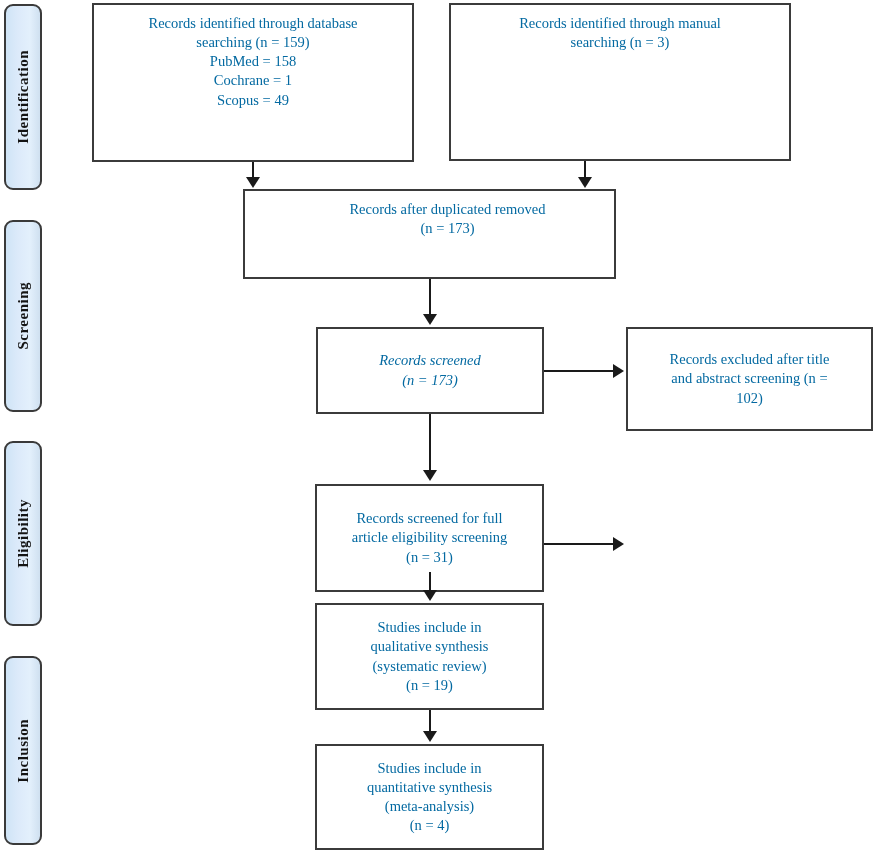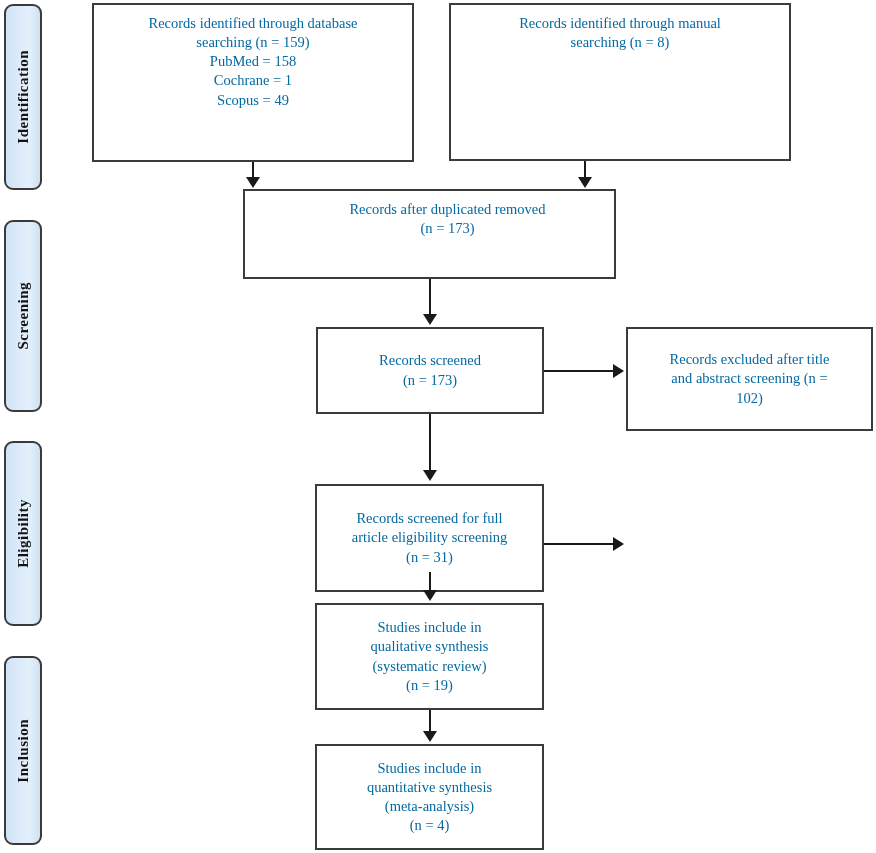--- a/index.html
+++ b/index.html
@@ -114,38 +114,38 @@
   <div class="node align-top" style="left:92px; top:3px; width:322px; height:159px;">
     <div class="node-text">Records identified through database
 searching (n = 159)
 PubMed = 158
 Cochrane = 1
 Scopus = 49</div>
   </div>
 
   <div class="node align-top" style="left:449px; top:3px; width:342px; height:158px;">
     <div class="node-text">Records identified through manual
-searching (n = 8)</div>
+searching (n = 3)</div>
   </div>
 
   <div class="vline" style="left:252px; top:162px; height:16px;"></div>
   <div class="arrow-down" style="left:246px; top:177px;"></div>
 
   <div class="vline" style="left:584px; top:161px; height:17px;"></div>
   <div class="arrow-down" style="left:578px; top:177px;"></div>
 
   <div class="node align-top" style="left:243px; top:189px; width:373px; height:90px;padding-left:36px;">
     <div class="node-text">Records after duplicated removed
 (n = 173)</div>
   </div>
 
   <div class="vline" style="left:429px; top:279px; height:36px;"></div>
   <div class="arrow-down" style="left:423px; top:314px;"></div>
 
-  <div class="node align-mid" style="left:316px; top:327px; width:228px; height:87px;">
+  <div class="node align-mid" style="left:316px; top:327px; width:228px; height:87px;font-style:italic;">
     <div class="node-text">Records screened
 (n = 173)</div>
   </div>
 
   <div class="hline" style="left:544px; top:370px; width:70px;"></div>
   <div class="arrow-right" style="left:613px; top:364px;"></div>
 
   <div class="node align-mid" style="left:626px; top:327px; width:247px; height:104px;">
     <div class="node-text">Records excluded after title
 and abstract screening (n =

